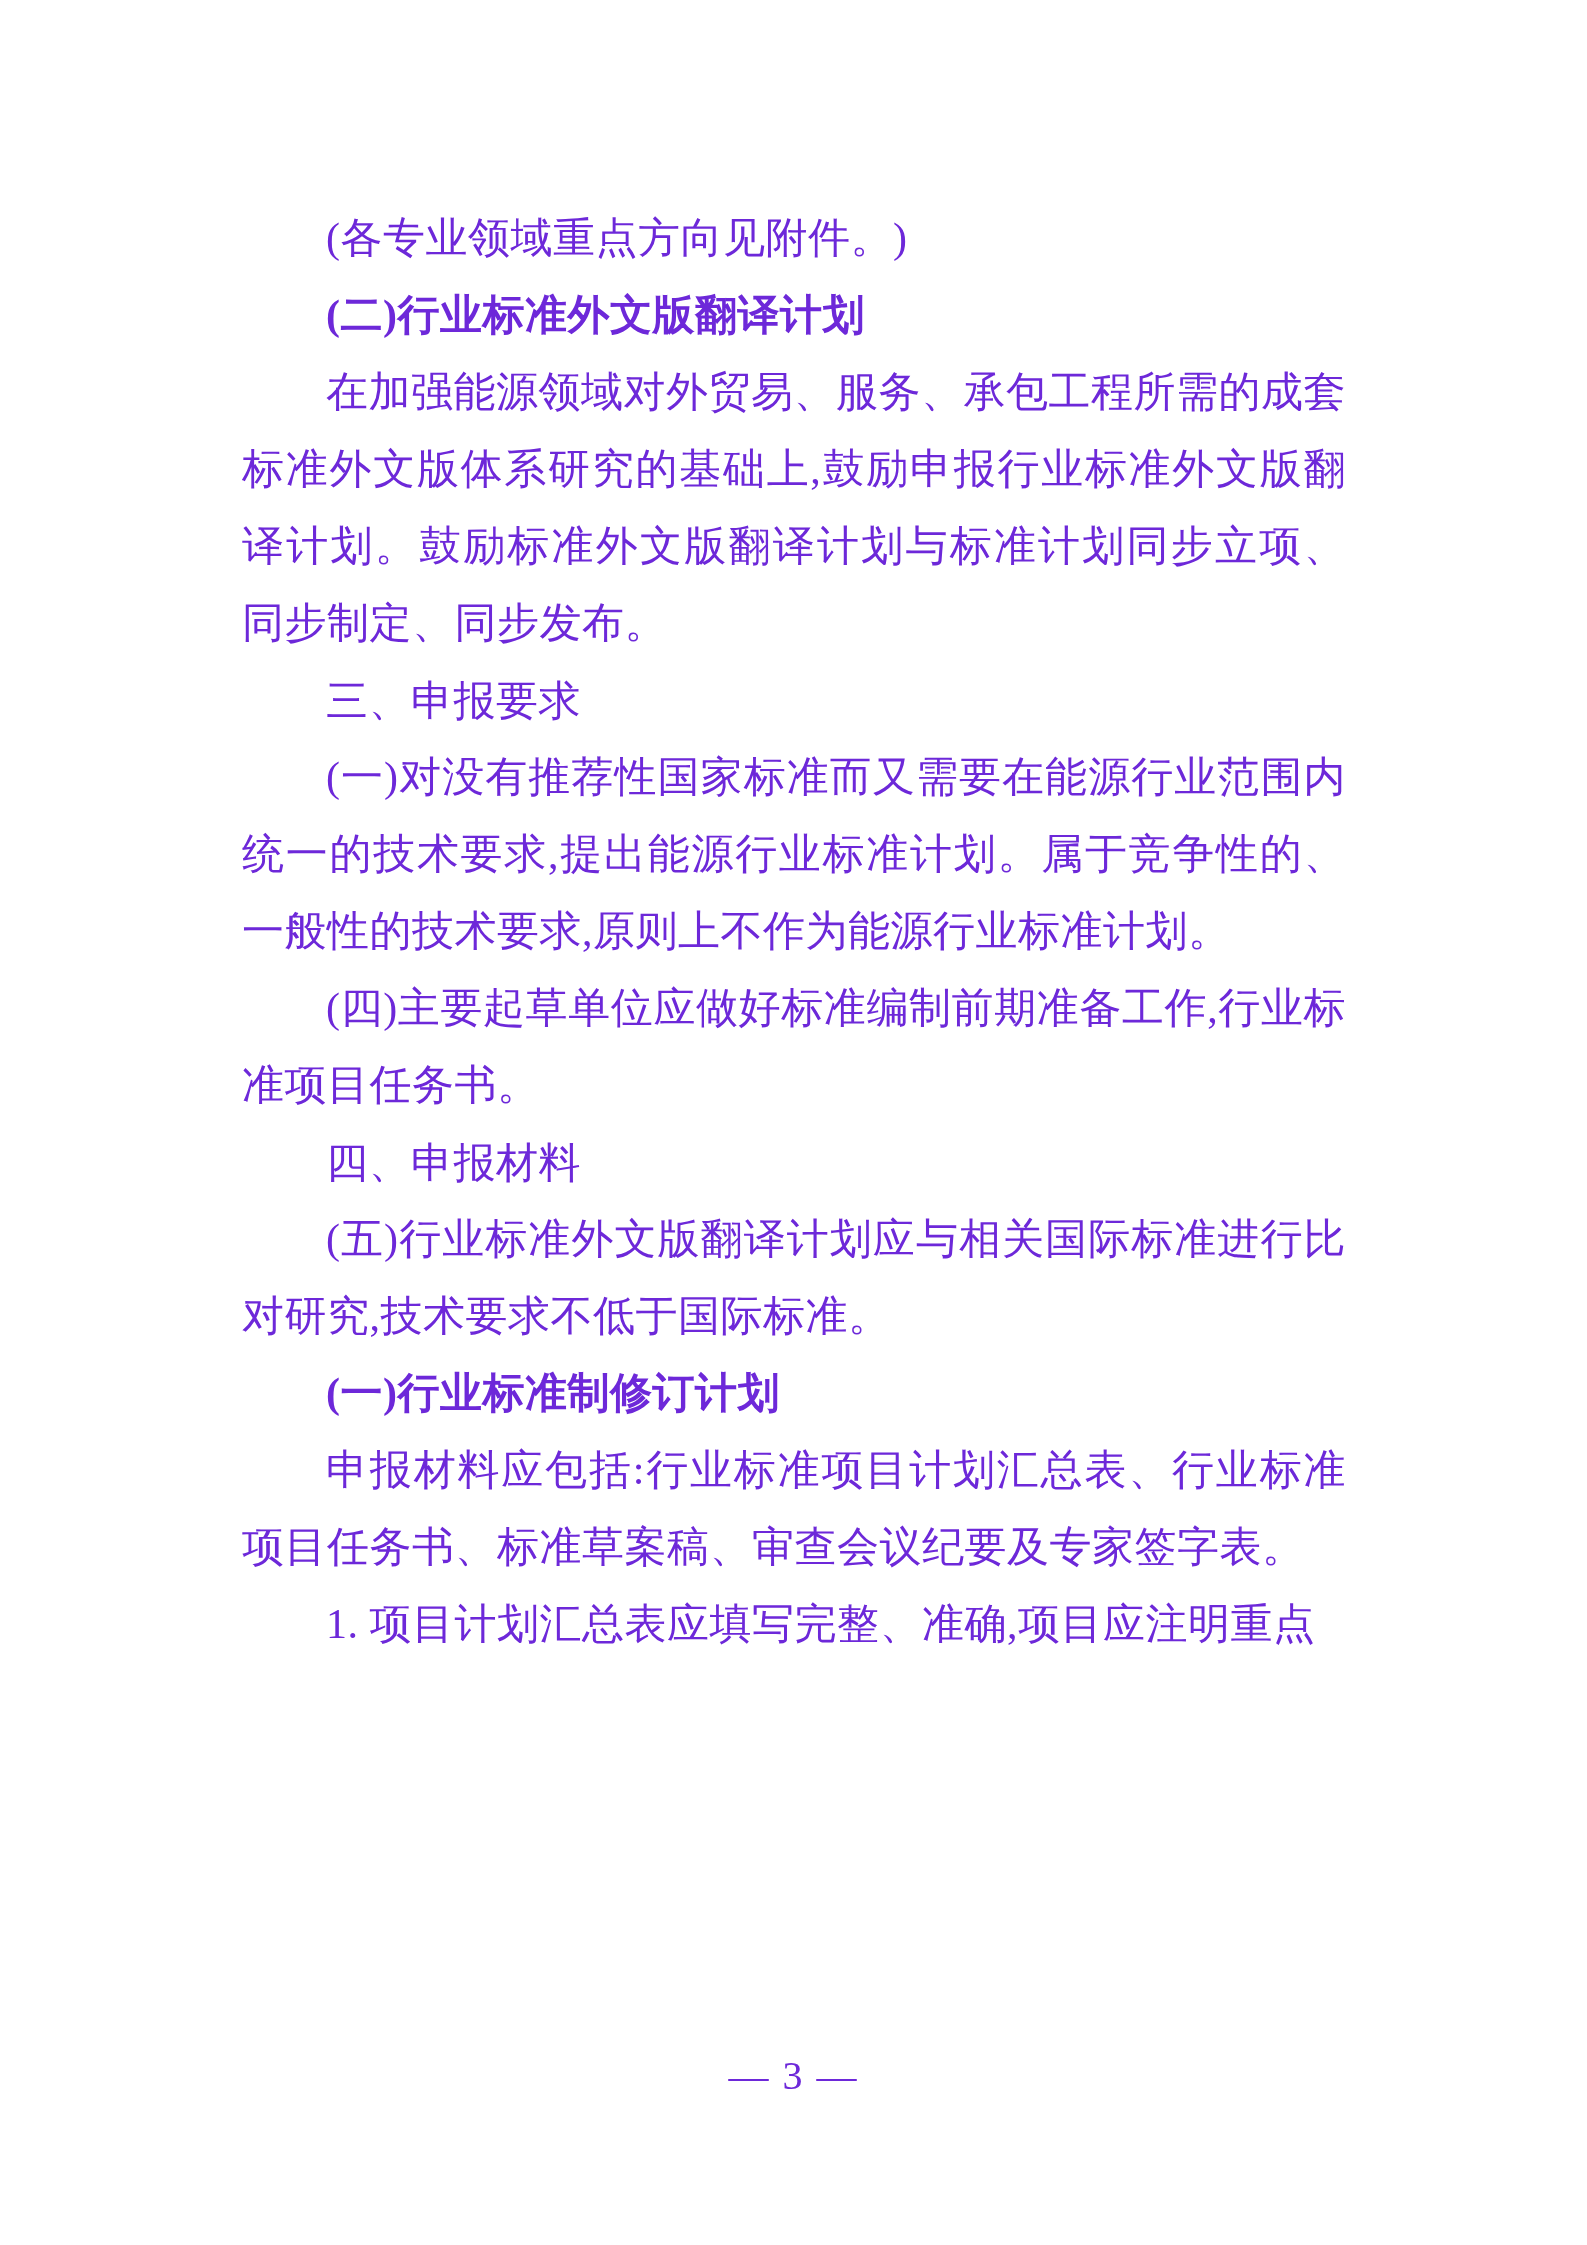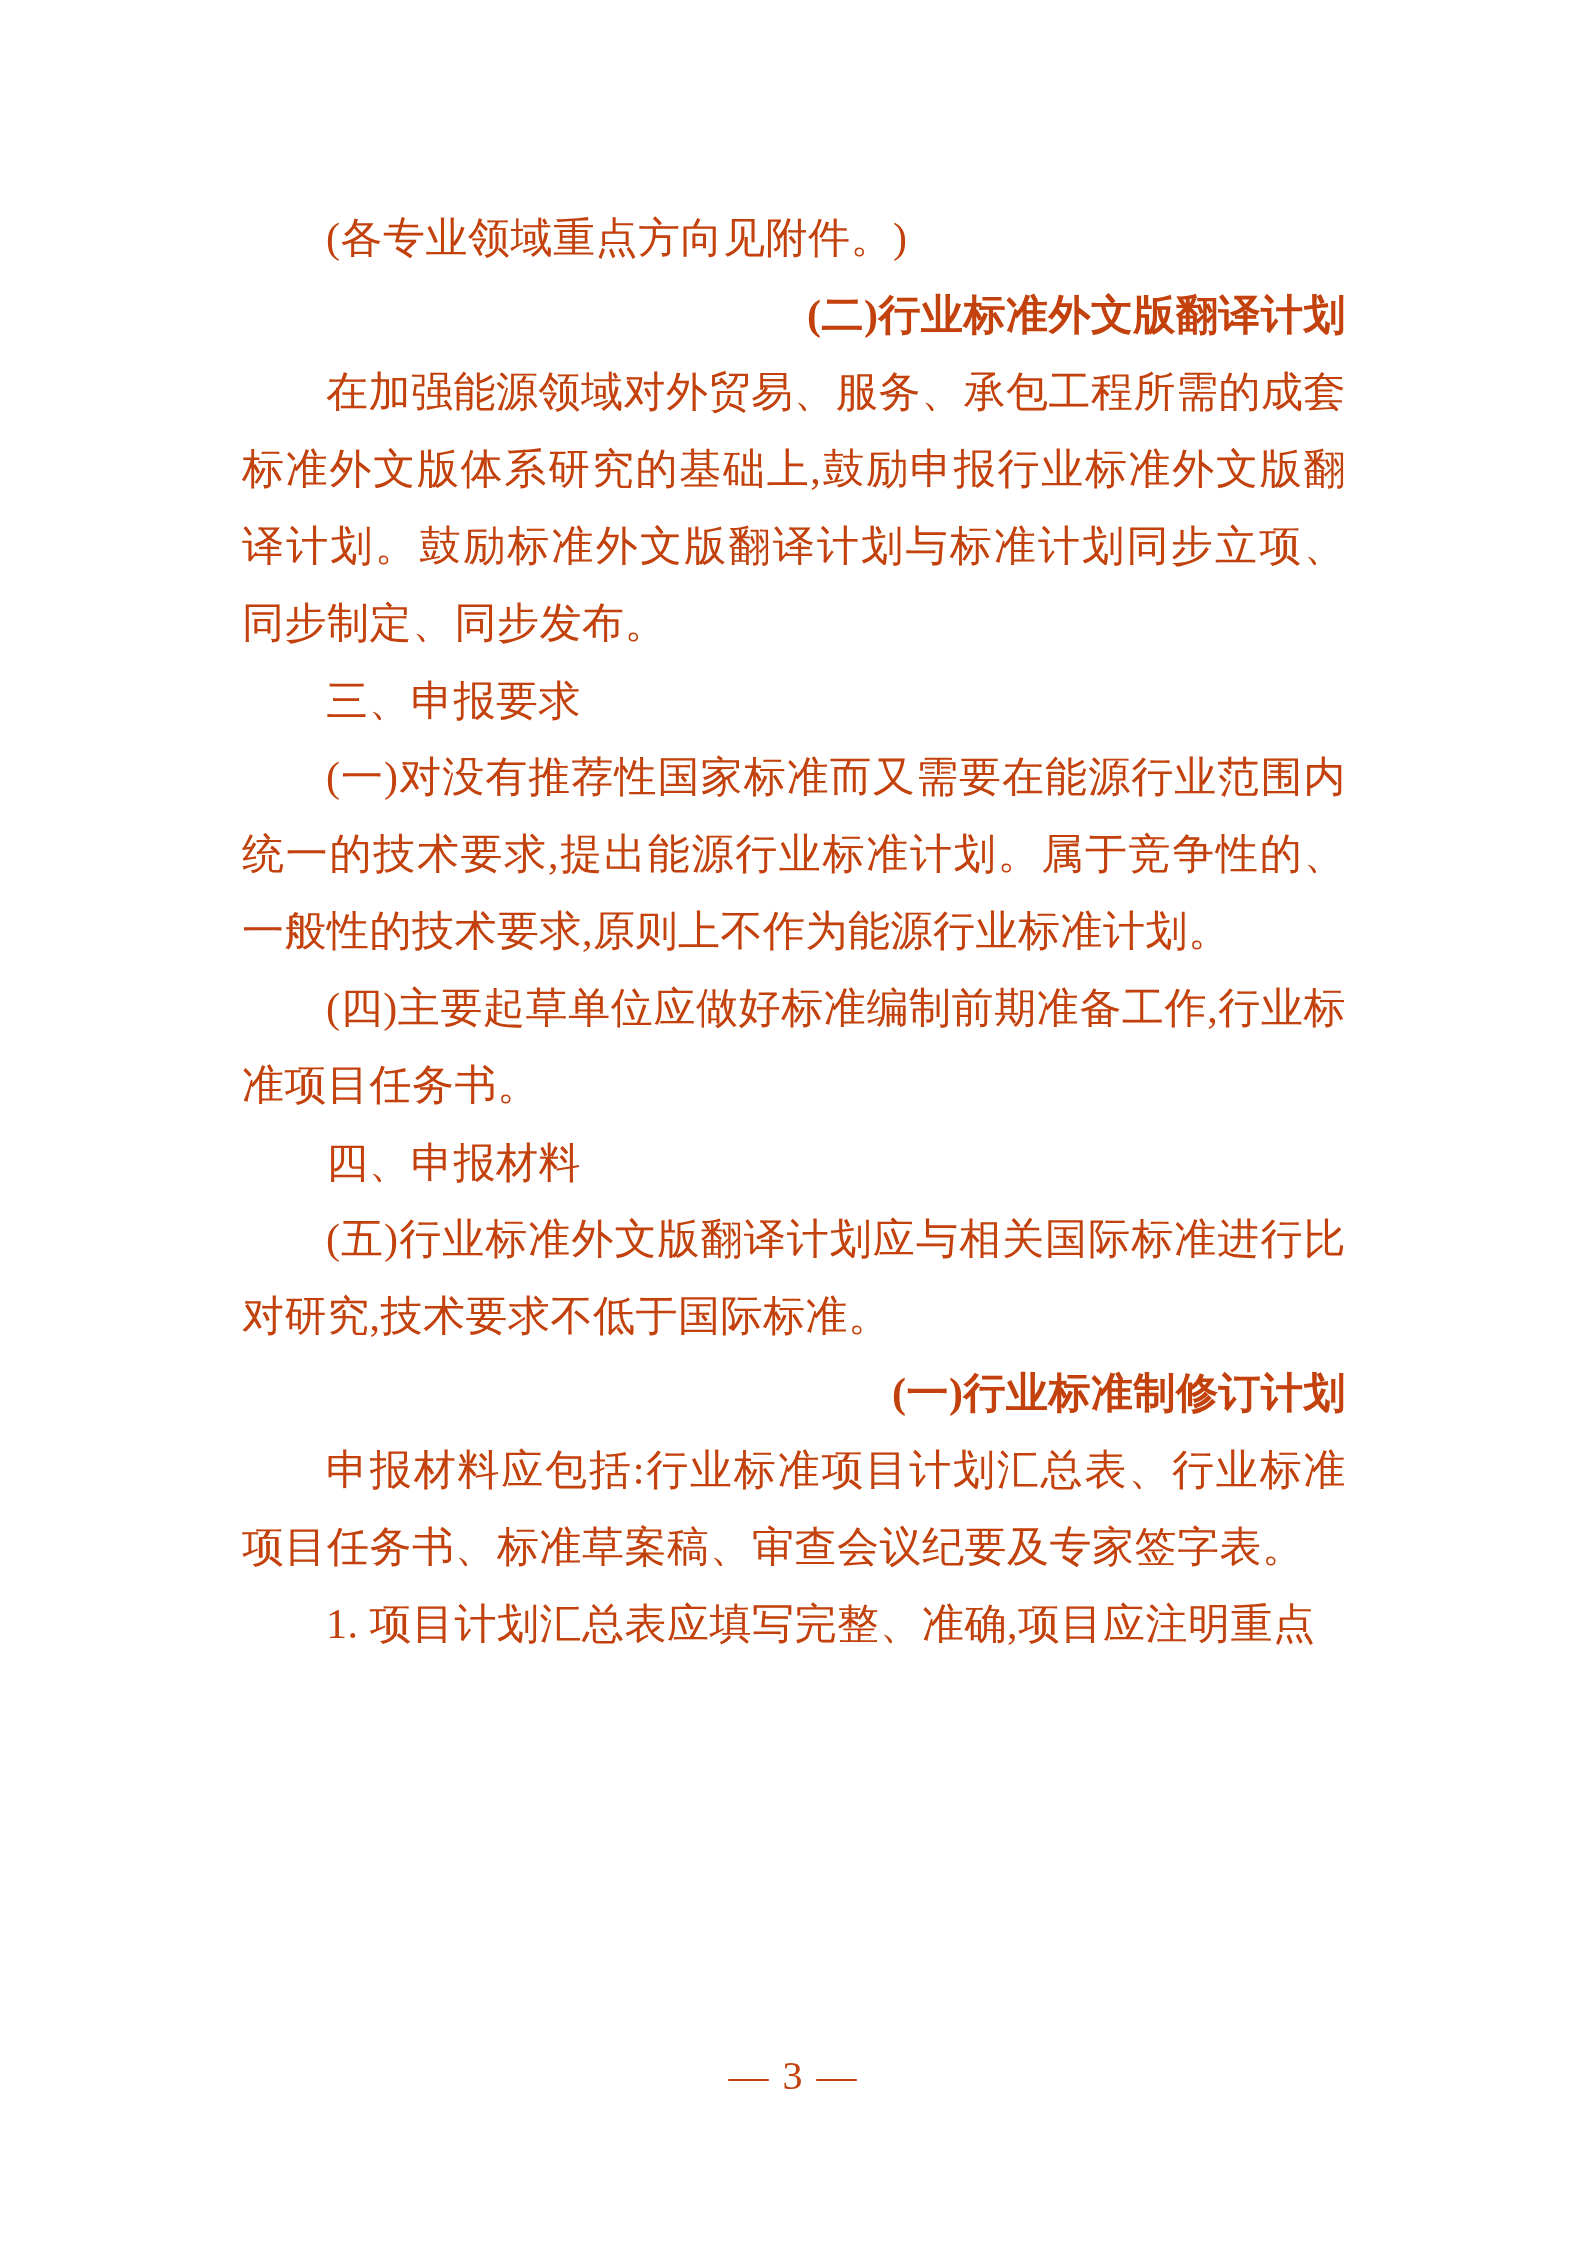--- a/index.html
+++ b/index.html
@@ -5,21 +5,21 @@
   html, body {
     margin: 0;
     padding: 0;
     background: #ffffff;
   }
   .page {
     position: relative;
     width: 1587px;
     height: 2245px;
     background: #ffffff;
-    color: #c2410c;
+    color: #6d28d9;
     font-family: "Liberation Serif", "DejaVu Serif", serif;
     overflow: hidden;
   }
   .doc {
     position: absolute;
     left: 242px;
     top: 200px;
     width: 1104px;
     font-size: 42px;
     line-height: 77px;
@@ -33,21 +33,21 @@
   }
   
   .h1 {
     font-family: "Liberation Sans", "DejaVu Sans", sans-serif;
     font-weight: 400;
     text-align: left;
   }
   
   .h2 {
     font-weight: 700;
-    text-align: right;
+    text-align: left;
   }
   .page-number {
     position: absolute;
     left: 0;
     top: 2052px;
     width: 100%;
     text-align: center;
     font-size: 40px;
     line-height: 48px;
     letter-spacing: 2px;

